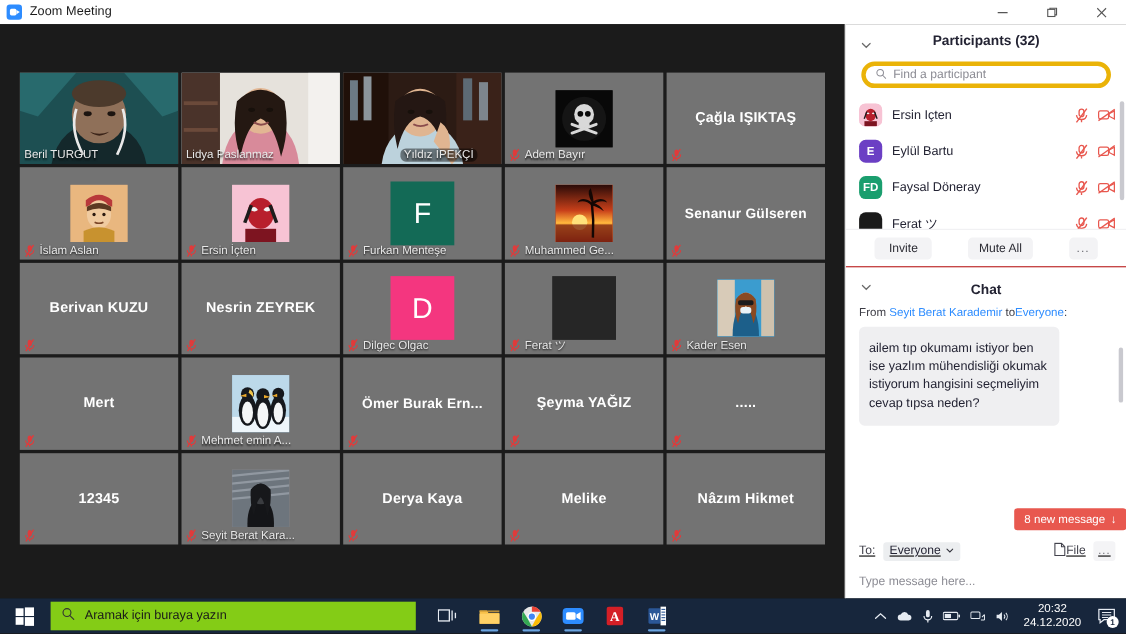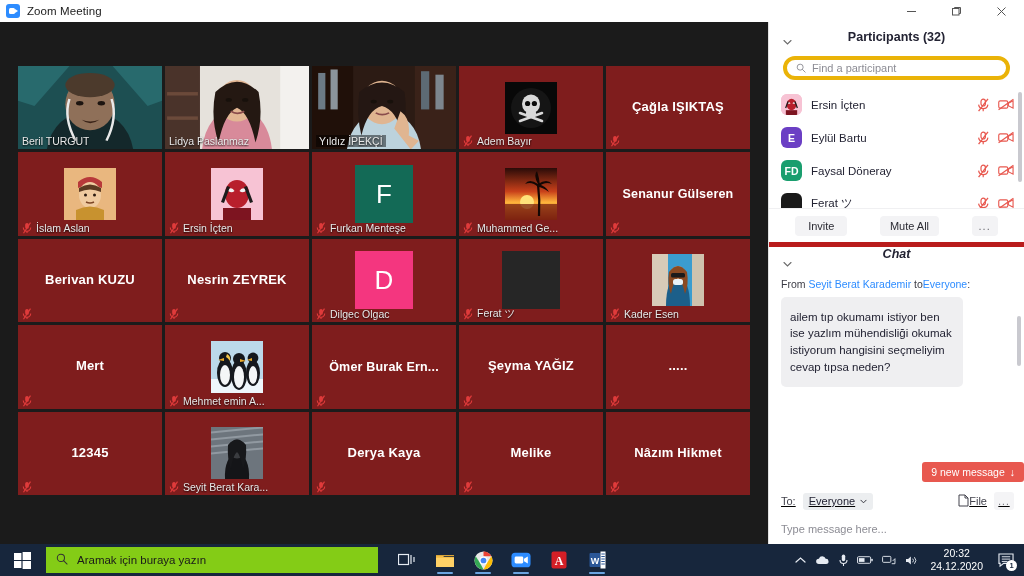--- a/index.html
+++ b/index.html
@@ -45,40 +45,40 @@
   }
   .grid {
     position:absolute; left:18px; top:44px;
     width:732px; height:429px;
     display:grid;
     grid-template-columns: repeat(5, 1fr);
     grid-template-rows: repeat(5, 1fr);
     gap:3px;
   }
   .tile {
-    position:relative; background:#7f1d1d; overflow:hidden;
+    position:relative; background:#737373; overflow:hidden;
     display:flex; align-items:center; justify-content:center;
   }
   .tile.active { box-shadow: inset 0 0 0 2px #d8f24a; }
   .tile-bigname {
     color:#ffffff; font-size:13px; font-weight:bold; text-align:center;
     padding:0 4px; line-height:1.15; letter-spacing:.2px;
   }
   .tile-bigname.small { font-size:12.5px; }
   .tile-footer {
     position:absolute; left:0; bottom:0; height:16px;
     display:flex; align-items:center; gap:4px; padding-left:4px;
     z-index:3; max-width:100%;
   }
   .tile-name {
     color:#e8e8e8; font-size:10.5px; white-space:nowrap;
     overflow:hidden; text-overflow:ellipsis; max-width:110px;
     text-shadow:0 1px 2px rgba(0,0,0,.9);
   }
-  .tile-name.boxed { background:rgba(0,0,0,.45); padding:0 3px; border-radius:0; }
+  .tile-name.boxed { background:rgba(0,0,0,.45); padding:0 3px; border-radius:5px;margin-left:48px; }
   .mic-off {
     width:10px; height:12px; flex:none; display:block;
   }
   
   .avatar-sq {
     width:52px; height:52px; display:flex; align-items:center;
     justify-content:center; font-size:26px; color:#fff; font-weight:400;
     overflow:hidden; position:relative;
   }
   .avatar-lg { width:58px; height:58px; }
@@ -126,23 +126,22 @@
     padding:0 10px; flex:none; border-top:1px solid #f0f0f2;
   }
   .pbtn {
     background:#f3f3f5; border-radius:4px; height:20px; min-width:52px;
     display:flex; align-items:center; justify-content:center;
     font-size:11px; color:#2b2b33; padding:0 10px;
   }
   .pbtn.dots { min-width:26px; padding:0; color:#6b6b72; font-size:11px; letter-spacing:1px; }
 
   .chat-head {
-    height:28px; display:flex; align-items:flex-start; position:relative; flex:none;
-    border-top:5px solid #b91c1c;
-    font-style:italic;
+    height:28px; display:flex; align-items:flex-end; position:relative; flex:none;
+    border-top:1px solid #b91c1c;
   }
   .chat-body { position:relative; flex:1; padding:8px 12px 0 12px; overflow:hidden; }
   .chat-from { font-size:10.5px; color:#3c3c45; margin-bottom:5px; line-height:1.3; }
   .chat-from .who { color:#2d8cff; }
   .bubble {
     background:#efeff1; border-radius:5px; padding:12px 9px;
     font-size:11.5px; color:#232333; line-height:1.45; max-width:182px;
   }
   .chat-scroll {
     position:absolute; right:3px; top:46px; width:4px; height:50px;
@@ -819,21 +818,21 @@
 
     <div class="chat-body">
       <div class="chat-from">
         <span>From</span>
         <span class="who">Seyit Berat Karademir</span>
         <span>to</span><span class="who">Everyone</span><span>:</span>
       </div>
       <div class="bubble">ailem tıp okumamı istiyor ben ise yazlım mühendisliği okumak istiyorum hangisini seçmeliyim cevap tıpsa neden?</div>
       <div class="chat-scroll"></div>
       <div class="newmsg">
-        <span>9 new message</span>
+        <span>8 new message</span>
         <span>↓</span>
       </div>
     </div>
 
     <div class="chat-to">
       <span class="lbl">To:</span>
       <div class="to-select">
         <span>Everyone</span>
         <span>
           <svg width="7" height="7" viewBox="0 0 8 8">

